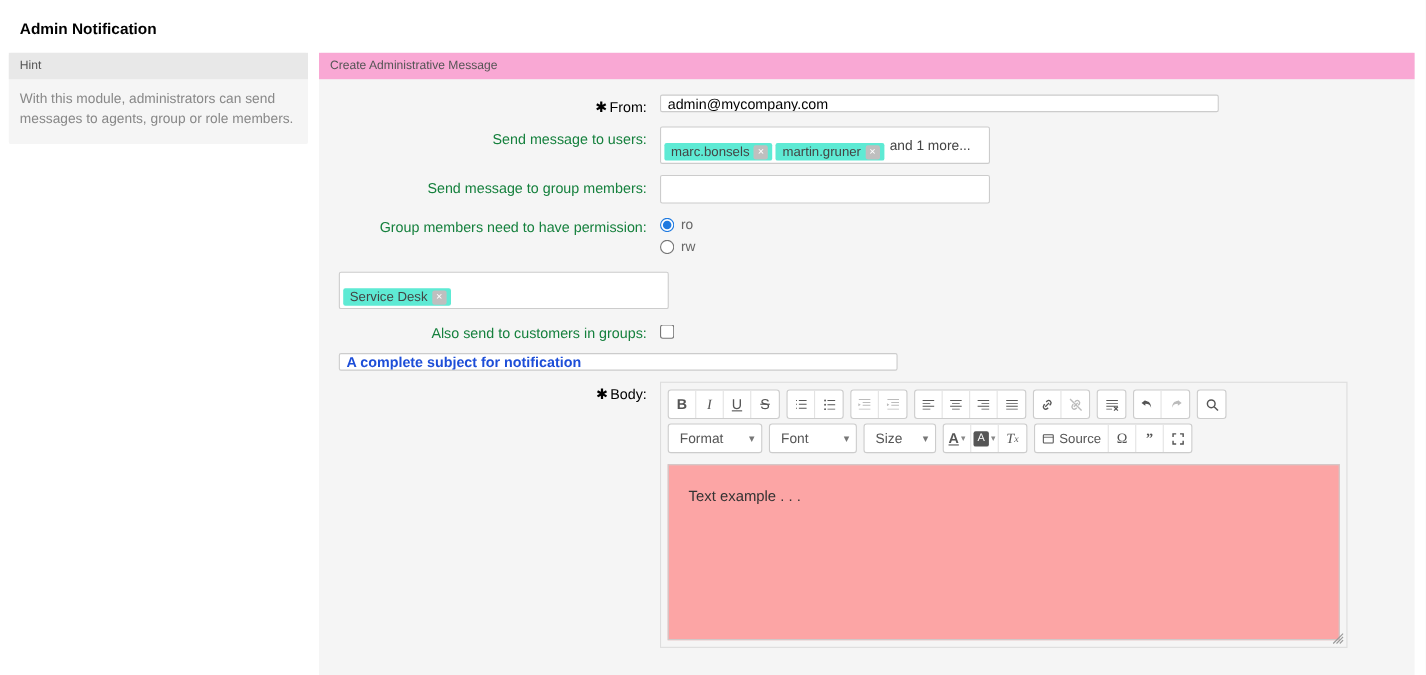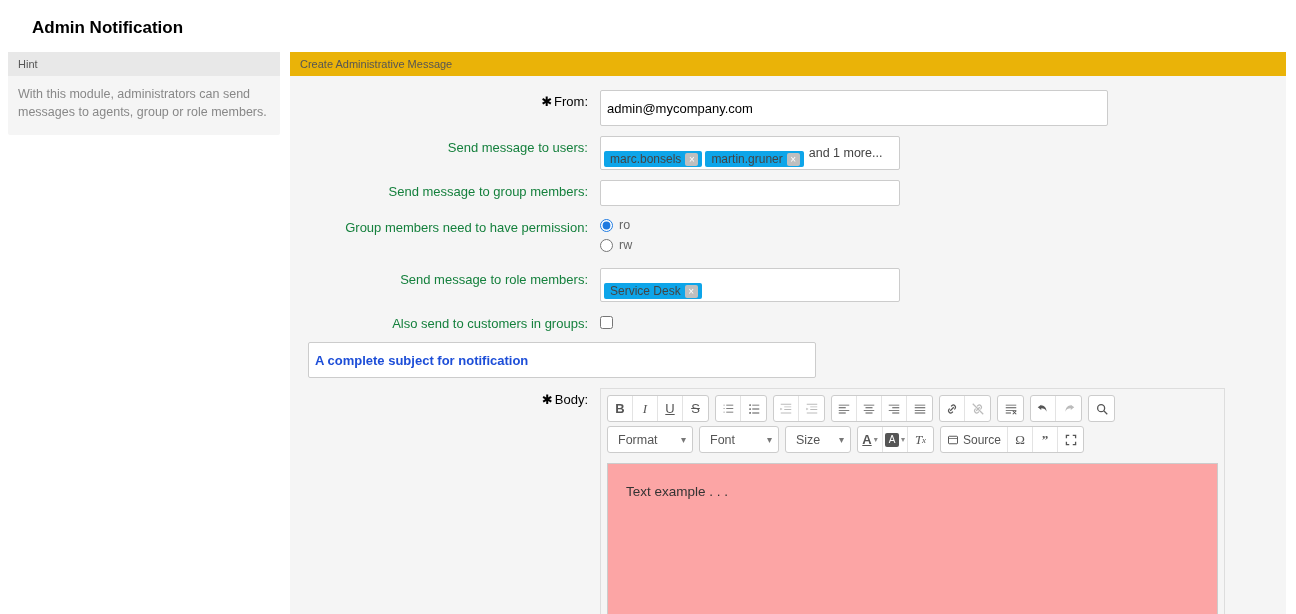--- a/index.html
+++ b/index.html
@@ -8,23 +8,23 @@
     font-family: -apple-system, BlinkMacSystemFont, "Helvetica Neue", Arial, sans-serif;
     font-size: 13px;
     color: #333;
     background: #fff;
     width: 1296px;
   }
   .page {
     padding: 10px 10px 20px 8px;
   }
   h1.title {
-    font-size: 17px;
+    font-size: 14px;
     font-weight: 700;
-    margin: 8px 0 14px 24px;
+    margin: 8px 0 14px 10px;
     color: #000;
   }
   .cols {
     display: flex;
     gap: 10px;
     align-items: flex-start;
   }
   .sidebar {
     width: 272px;
     flex: 0 0 272px;
@@ -45,21 +45,21 @@
     font-size: 12.5px;
     line-height: 1.4;
   }
   .main {
     flex: 1;
     background: #f5f5f5;
     border-radius: 2px;
     padding-bottom: 14px;
   }
   .main .panel-head {
-    background: #eab308;
+    background: #f9a8d4;
   }
   .form {
     padding: 14px 18px 8px 18px;
   }
   .row {
     display: flex;
     align-items: flex-start;
     margin-bottom: 10px;
   }
   .row .lab {
@@ -76,21 +76,21 @@
     color: #000;
     margin-right: 2px;
   }
   .row .lab.required { color: #000; }
   .row .ctrl {
     flex: 1;
     min-width: 0;
   }
   input[type=text].wide {
     width: 508px;
-    height: 36px;
+    height: 16px;
     border: 1px solid #ccc;
     border-radius: 2px;
     padding: 2px 6px;
     font-size: 13px;
     background: #fff;
   }
   .tokenbox {
     width: 300px;
     min-height: 26px;
     border: 1px solid #ccc;
@@ -98,21 +98,21 @@
     background: #fff;
     padding: 2px 3px;
     display: flex;
     flex-wrap: wrap;
     gap: 3px;
     align-items: center;
   }
   .token {
     display: inline-flex;
     align-items: center;
-    background: #0ea5e9;
+    background: #5eead4;
     border-radius: 2px;
     padding: 1px 4px 1px 6px;
     font-size: 12px;
     color: #444;
     gap: 4px;
     margin-top: 12px;
   }
   .token .x {
     width: 13px;
     height: 13px;
@@ -289,21 +289,20 @@
               <span>ro</span>
             </label>
             <label>
               <input type="radio" name="perm" style="">
               <span>rw</span>
             </label>
           </div>
         </div>
 
         <div class="row">
-          <div class="lab">Send message to role members:</div>
           <div class="ctrl">
             <div class="tokenbox">
               <span class="token">
                 <span>Service Desk</span>
                 <span class="x">×</span>
               </span>
             </div>
           </div>
         </div>
 

